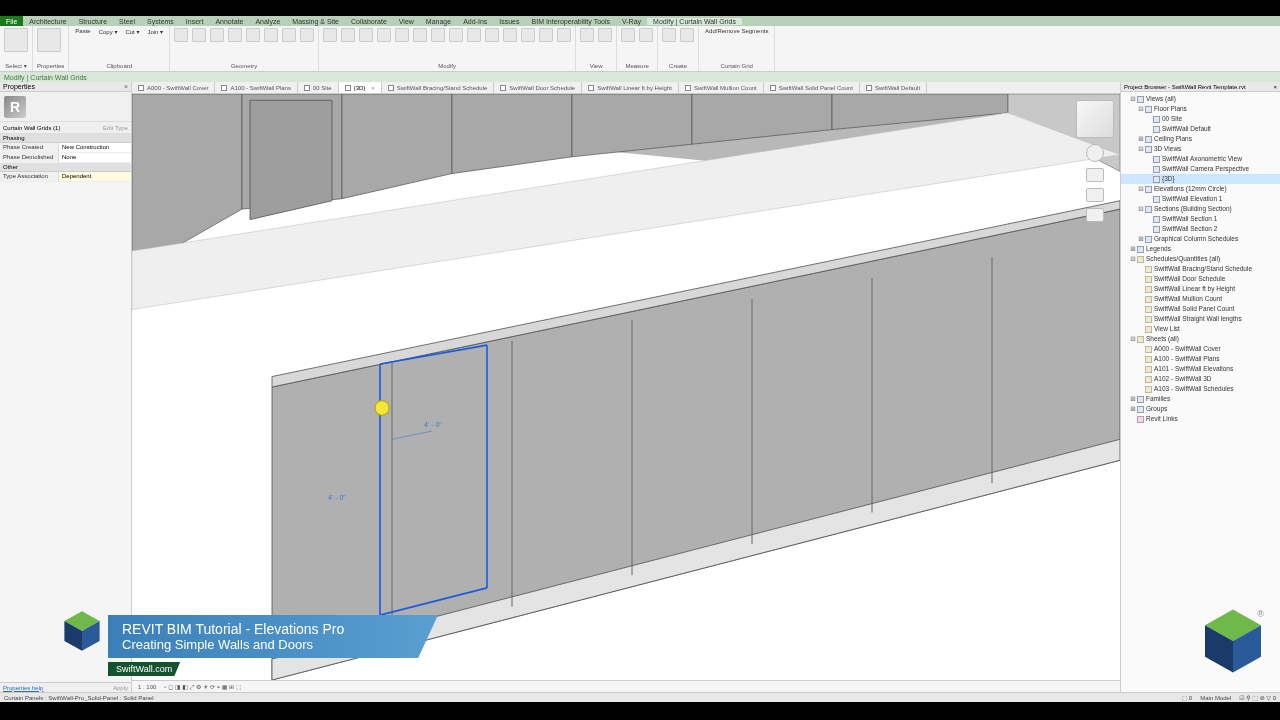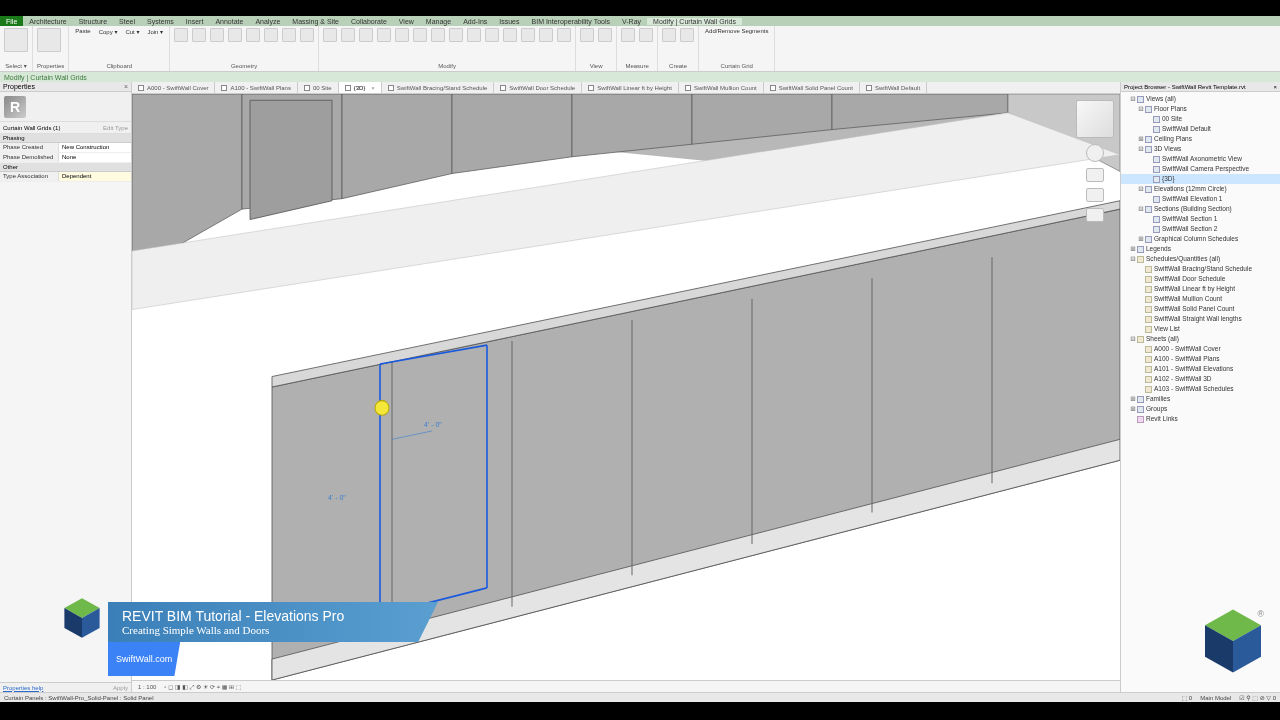--- a/index.html
+++ b/index.html
@@ -72,22 +72,22 @@
 .ind1{padding-left:8px}.ind2{padding-left:16px}.ind3{padding-left:24px}
 
 .statusbar { height:10px; background:#e8e8e8; border-top:1px solid #ccc; font-size:6px; display:flex; align-items:center; padding:0 4px; color:#444; justify-content:space-between;}
 .statusbar .sseg{display:flex;gap:8px;align-items:center;}
 
 
 .banner { position:absolute; left:60px; bottom:44px; z-index:50; }
 .banner .cube3d { position:absolute; left:0; top:-6px; width:44px; height:44px; }
 .banner-body { margin-left:48px; background:linear-gradient(90deg,#3a7fb8,#5a9fd0); color:#fff; padding:6px 40px 6px 14px; clip-path:polygon(0 0,100% 0,94% 100%,0 100%); min-width:330px; }
 .banner-body .t1 { font-size:14px; font-weight:400; }
-.banner-body .t2 { font-size:11px; font-weight:300;font-family:Liberation Serif, serif; }
-.banner-tag { margin-left:48px; background:#3b82f6; color:#fff; font-size:9px; padding:12px 8px; display:inline-block; clip-path:polygon(0 0,100% 0,92% 100%,0 100%); }
+.banner-body .t2 { font-size:13px; font-weight:300; }
+.banner-tag { margin-left:48px; background:#14532d; color:#fff; font-size:9px; padding:2px 8px; display:inline-block; clip-path:polygon(0 0,100% 0,92% 100%,0 100%); }
 .corner-logo { position:absolute; right:12px; bottom:44px; width:70px; height:70px; z-index:50; }
 .corner-logo svg{width:100%;height:100%;}
 </style>
 </head>
 <body>
 
 <div class="letterbox-top"></div>
 <div class="app">
 
  <div class="menubar">

